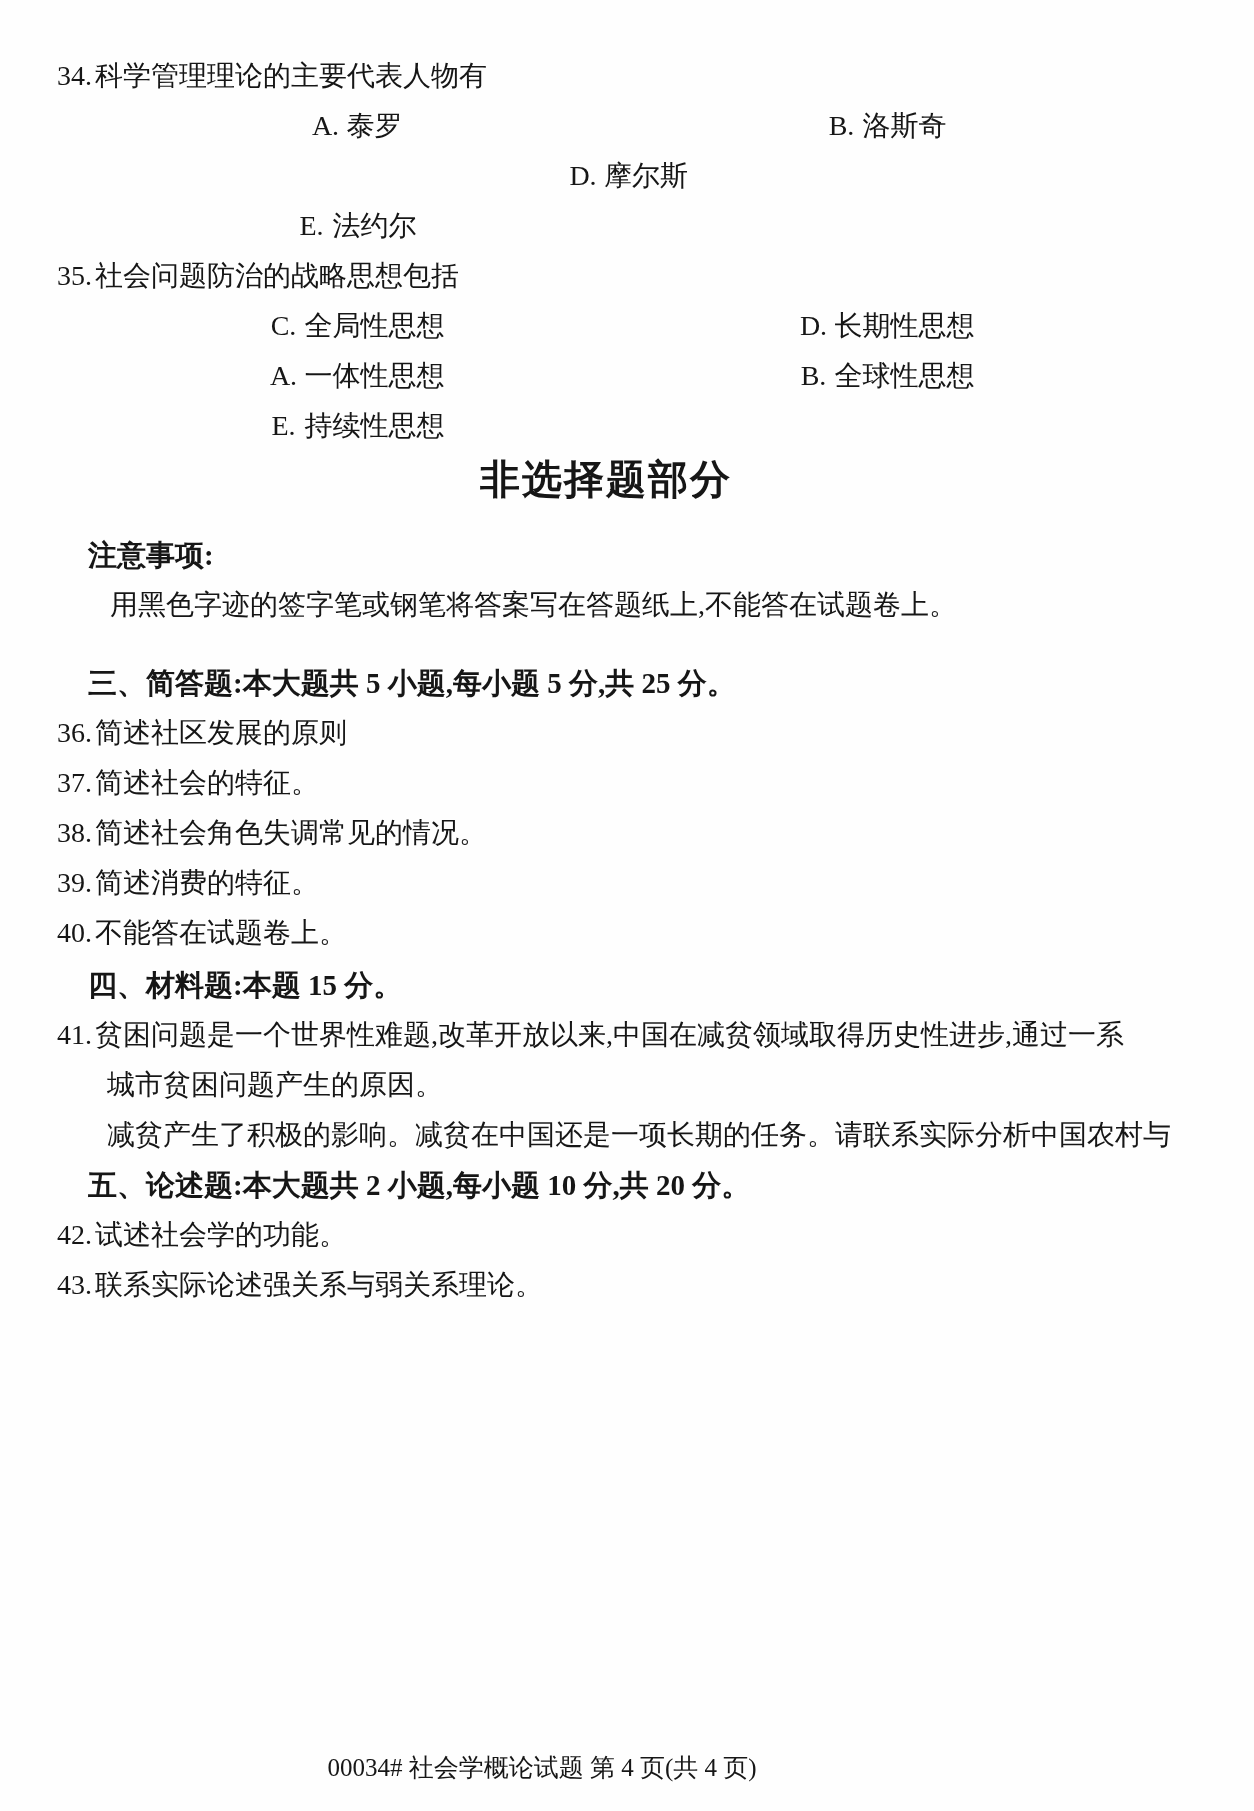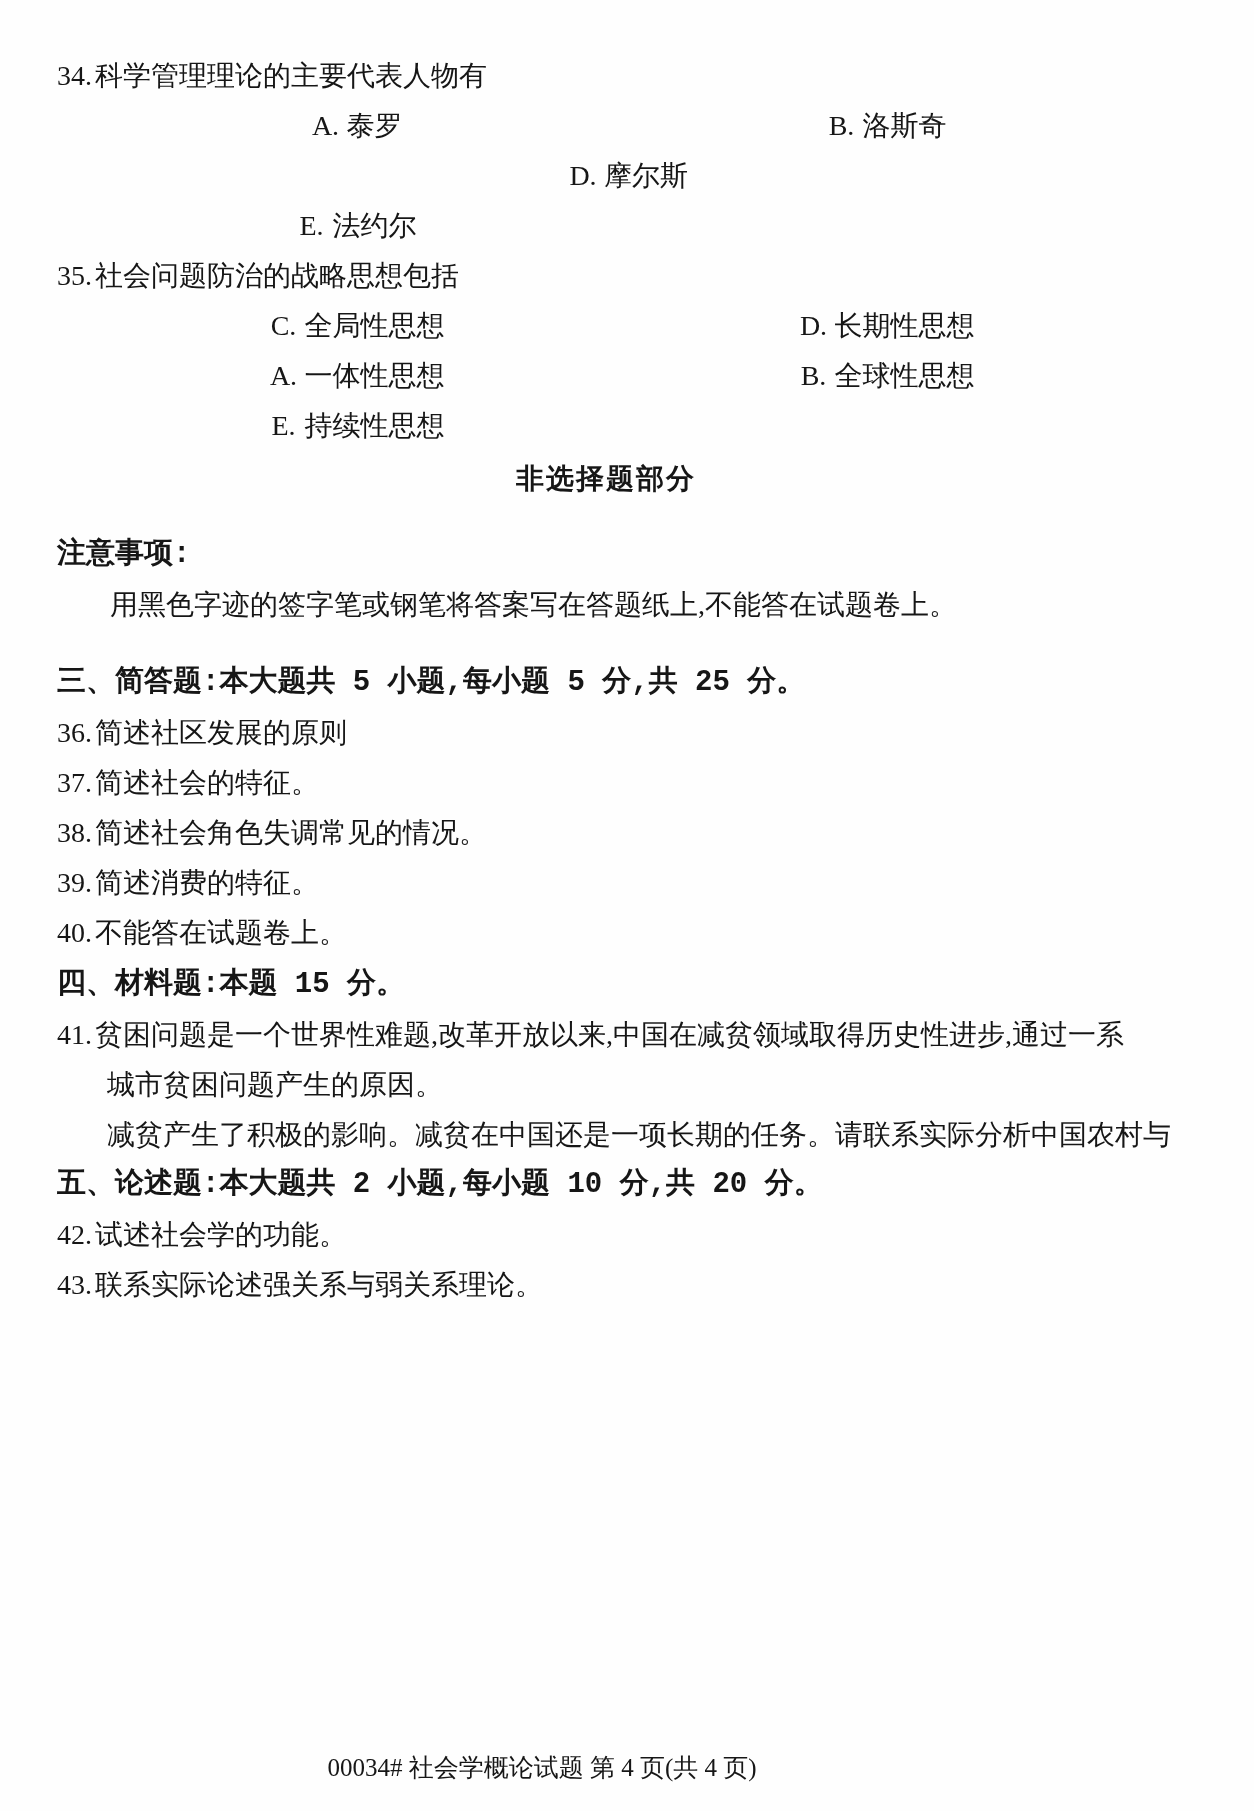--- a/index.html
+++ b/index.html
@@ -20,29 +20,30 @@
   .line { line-height:50px; white-space:nowrap; }
   .num { display:inline-block; min-width:38px; }
   .opts { display:flex; padding-left:38px; line-height:50px; white-space:nowrap;text-align:center; }
   .opt-a { width:517px; }
   .opt-b { flex:1; }
   .olabel { display:inline-block; min-width:42px; }
   .sec-title {
     text-align:center;
     font-family:"Liberation Sans","DejaVu Sans",sans-serif;
     font-weight:bold;
-    font-size:28px;
+    font-size:40px;
     line-height:56px;
     letter-spacing:2px;
     white-space:nowrap;
   }
   .h-sans {
-    font-family:Liberation Mono, monospace;
+    font-family:Liberation Serif, serif;
     font-weight:bold;
     font-size:29px;
+    margin-left:31px;
   }
   .notice-h { margin-top:23px; }
   .notice-body { padding-left:53px; }
   .sh-heading { margin-top:28px; }
   .mat-heading { margin-top:2px; }
   .cont { padding-left:50px; }
   .footer {
     position:absolute;
     top:1743px; left:0;
     width:1254px;

